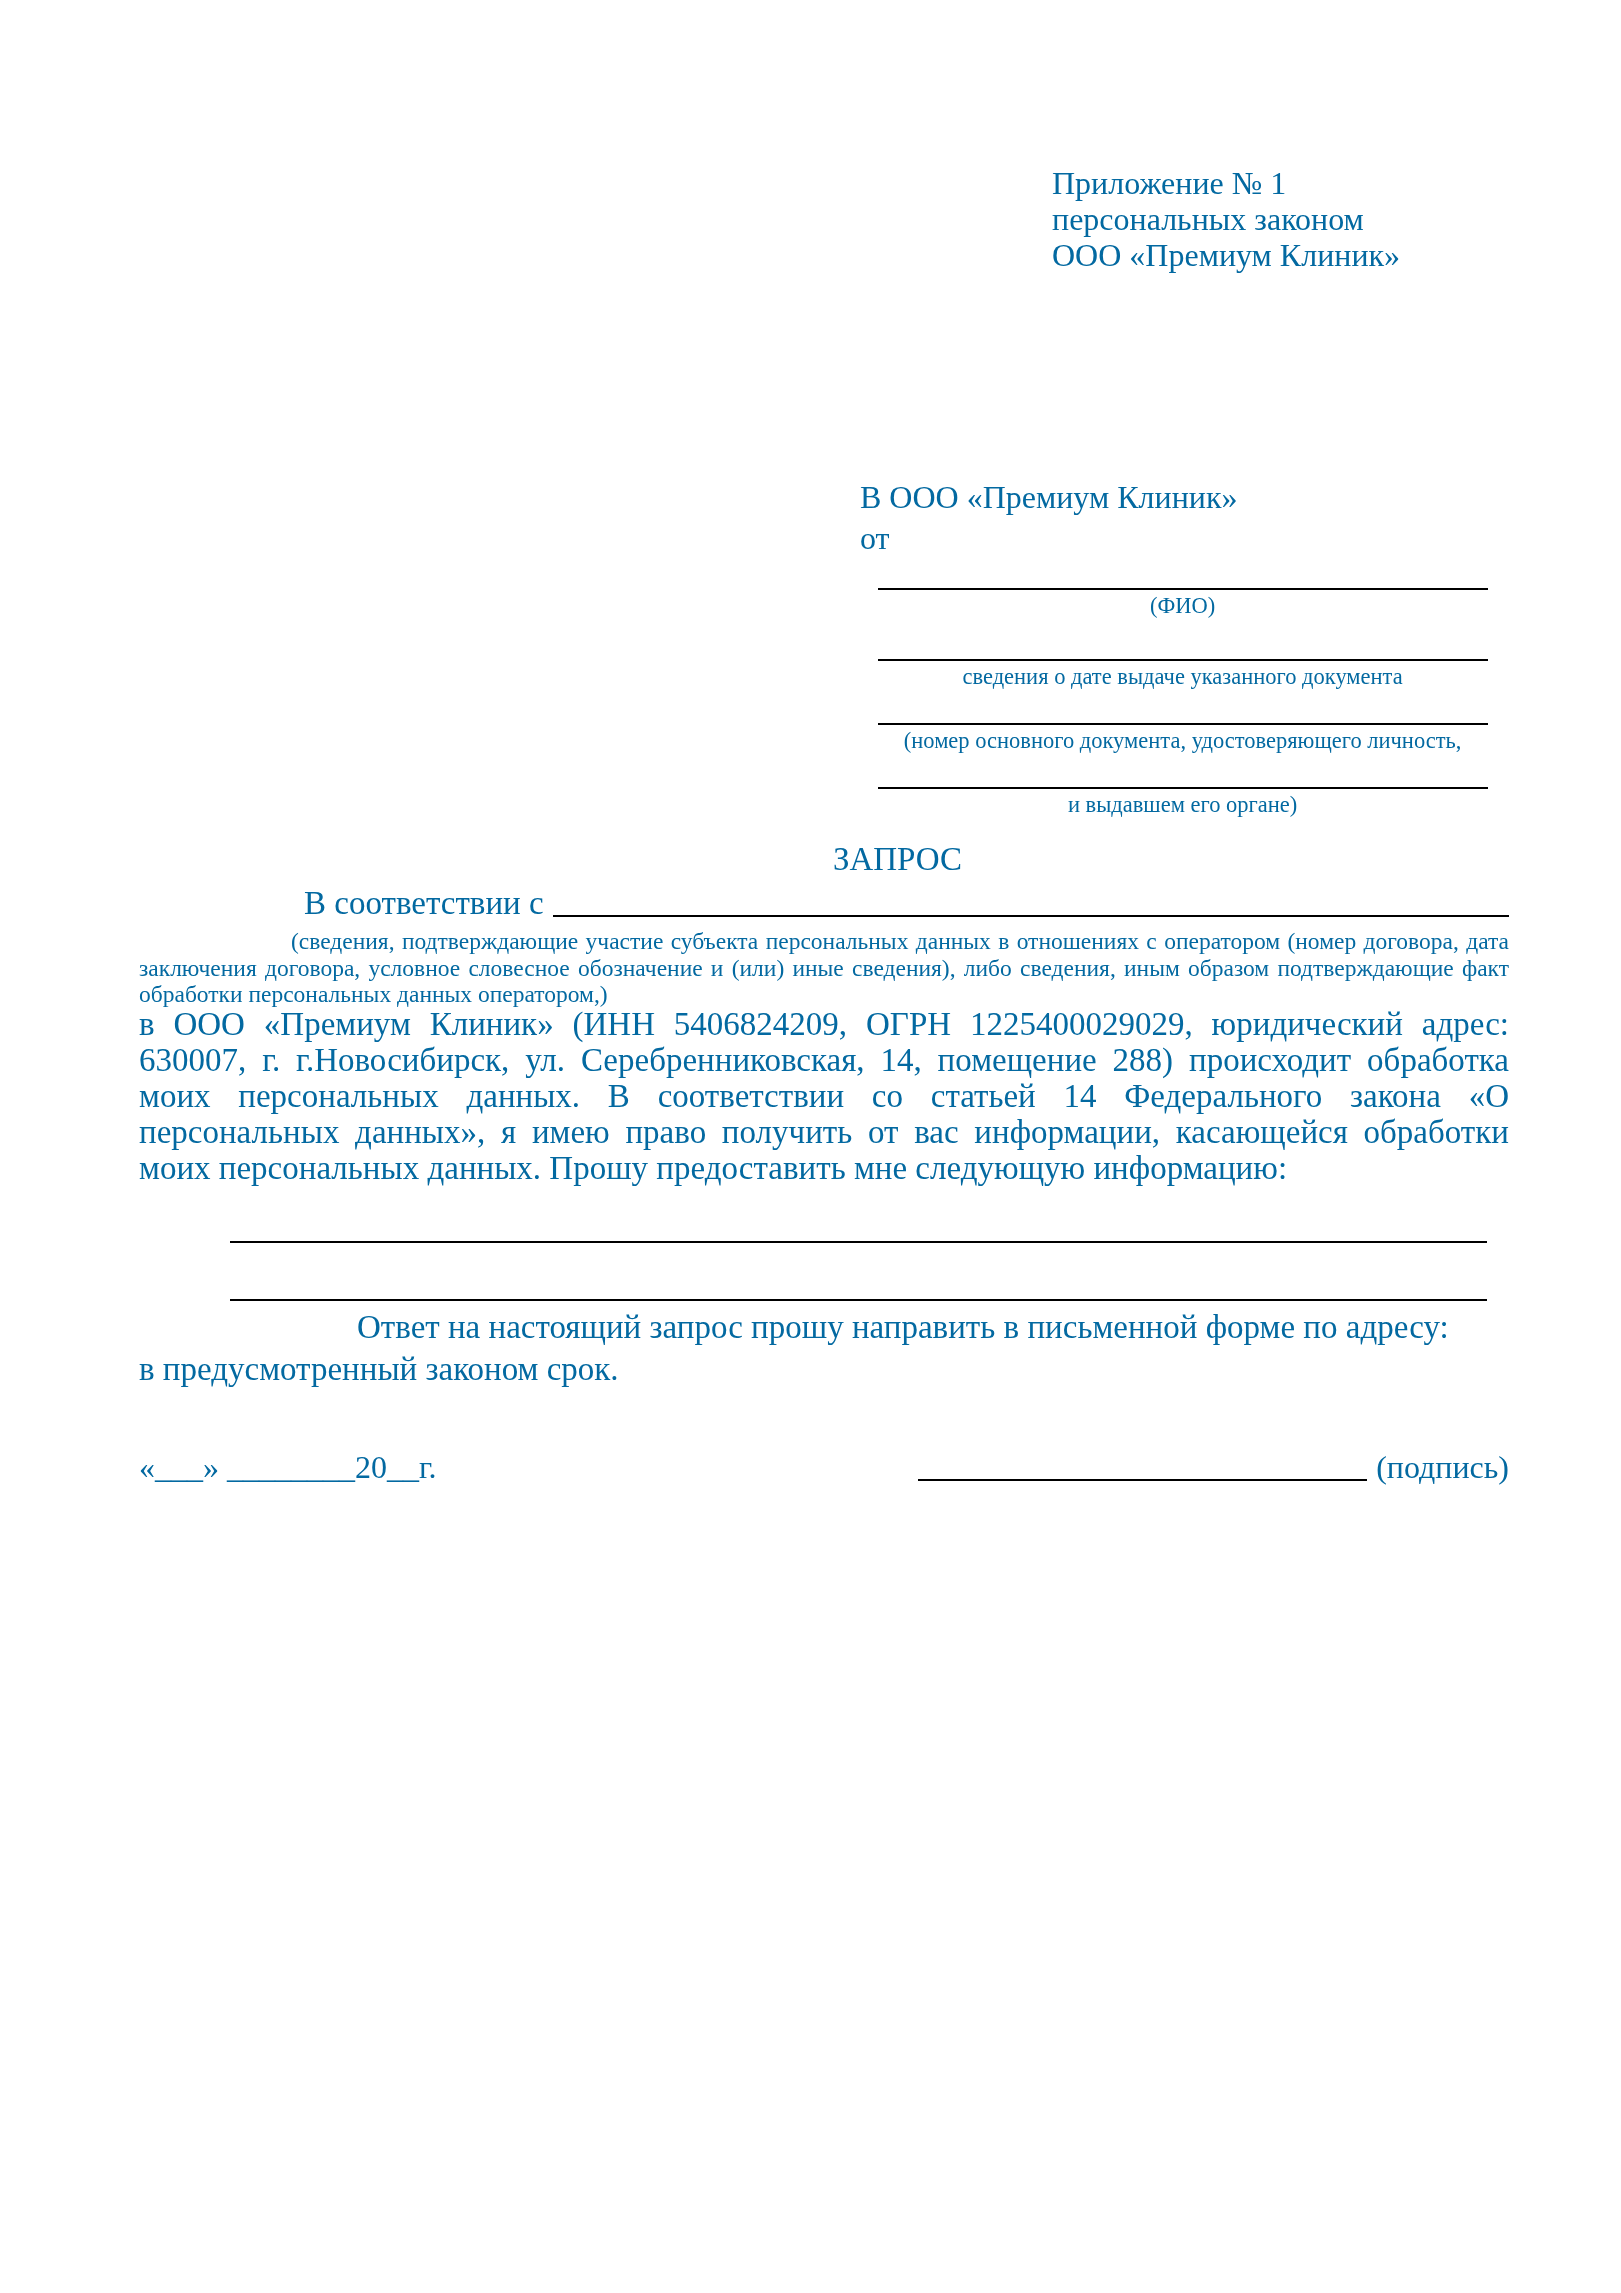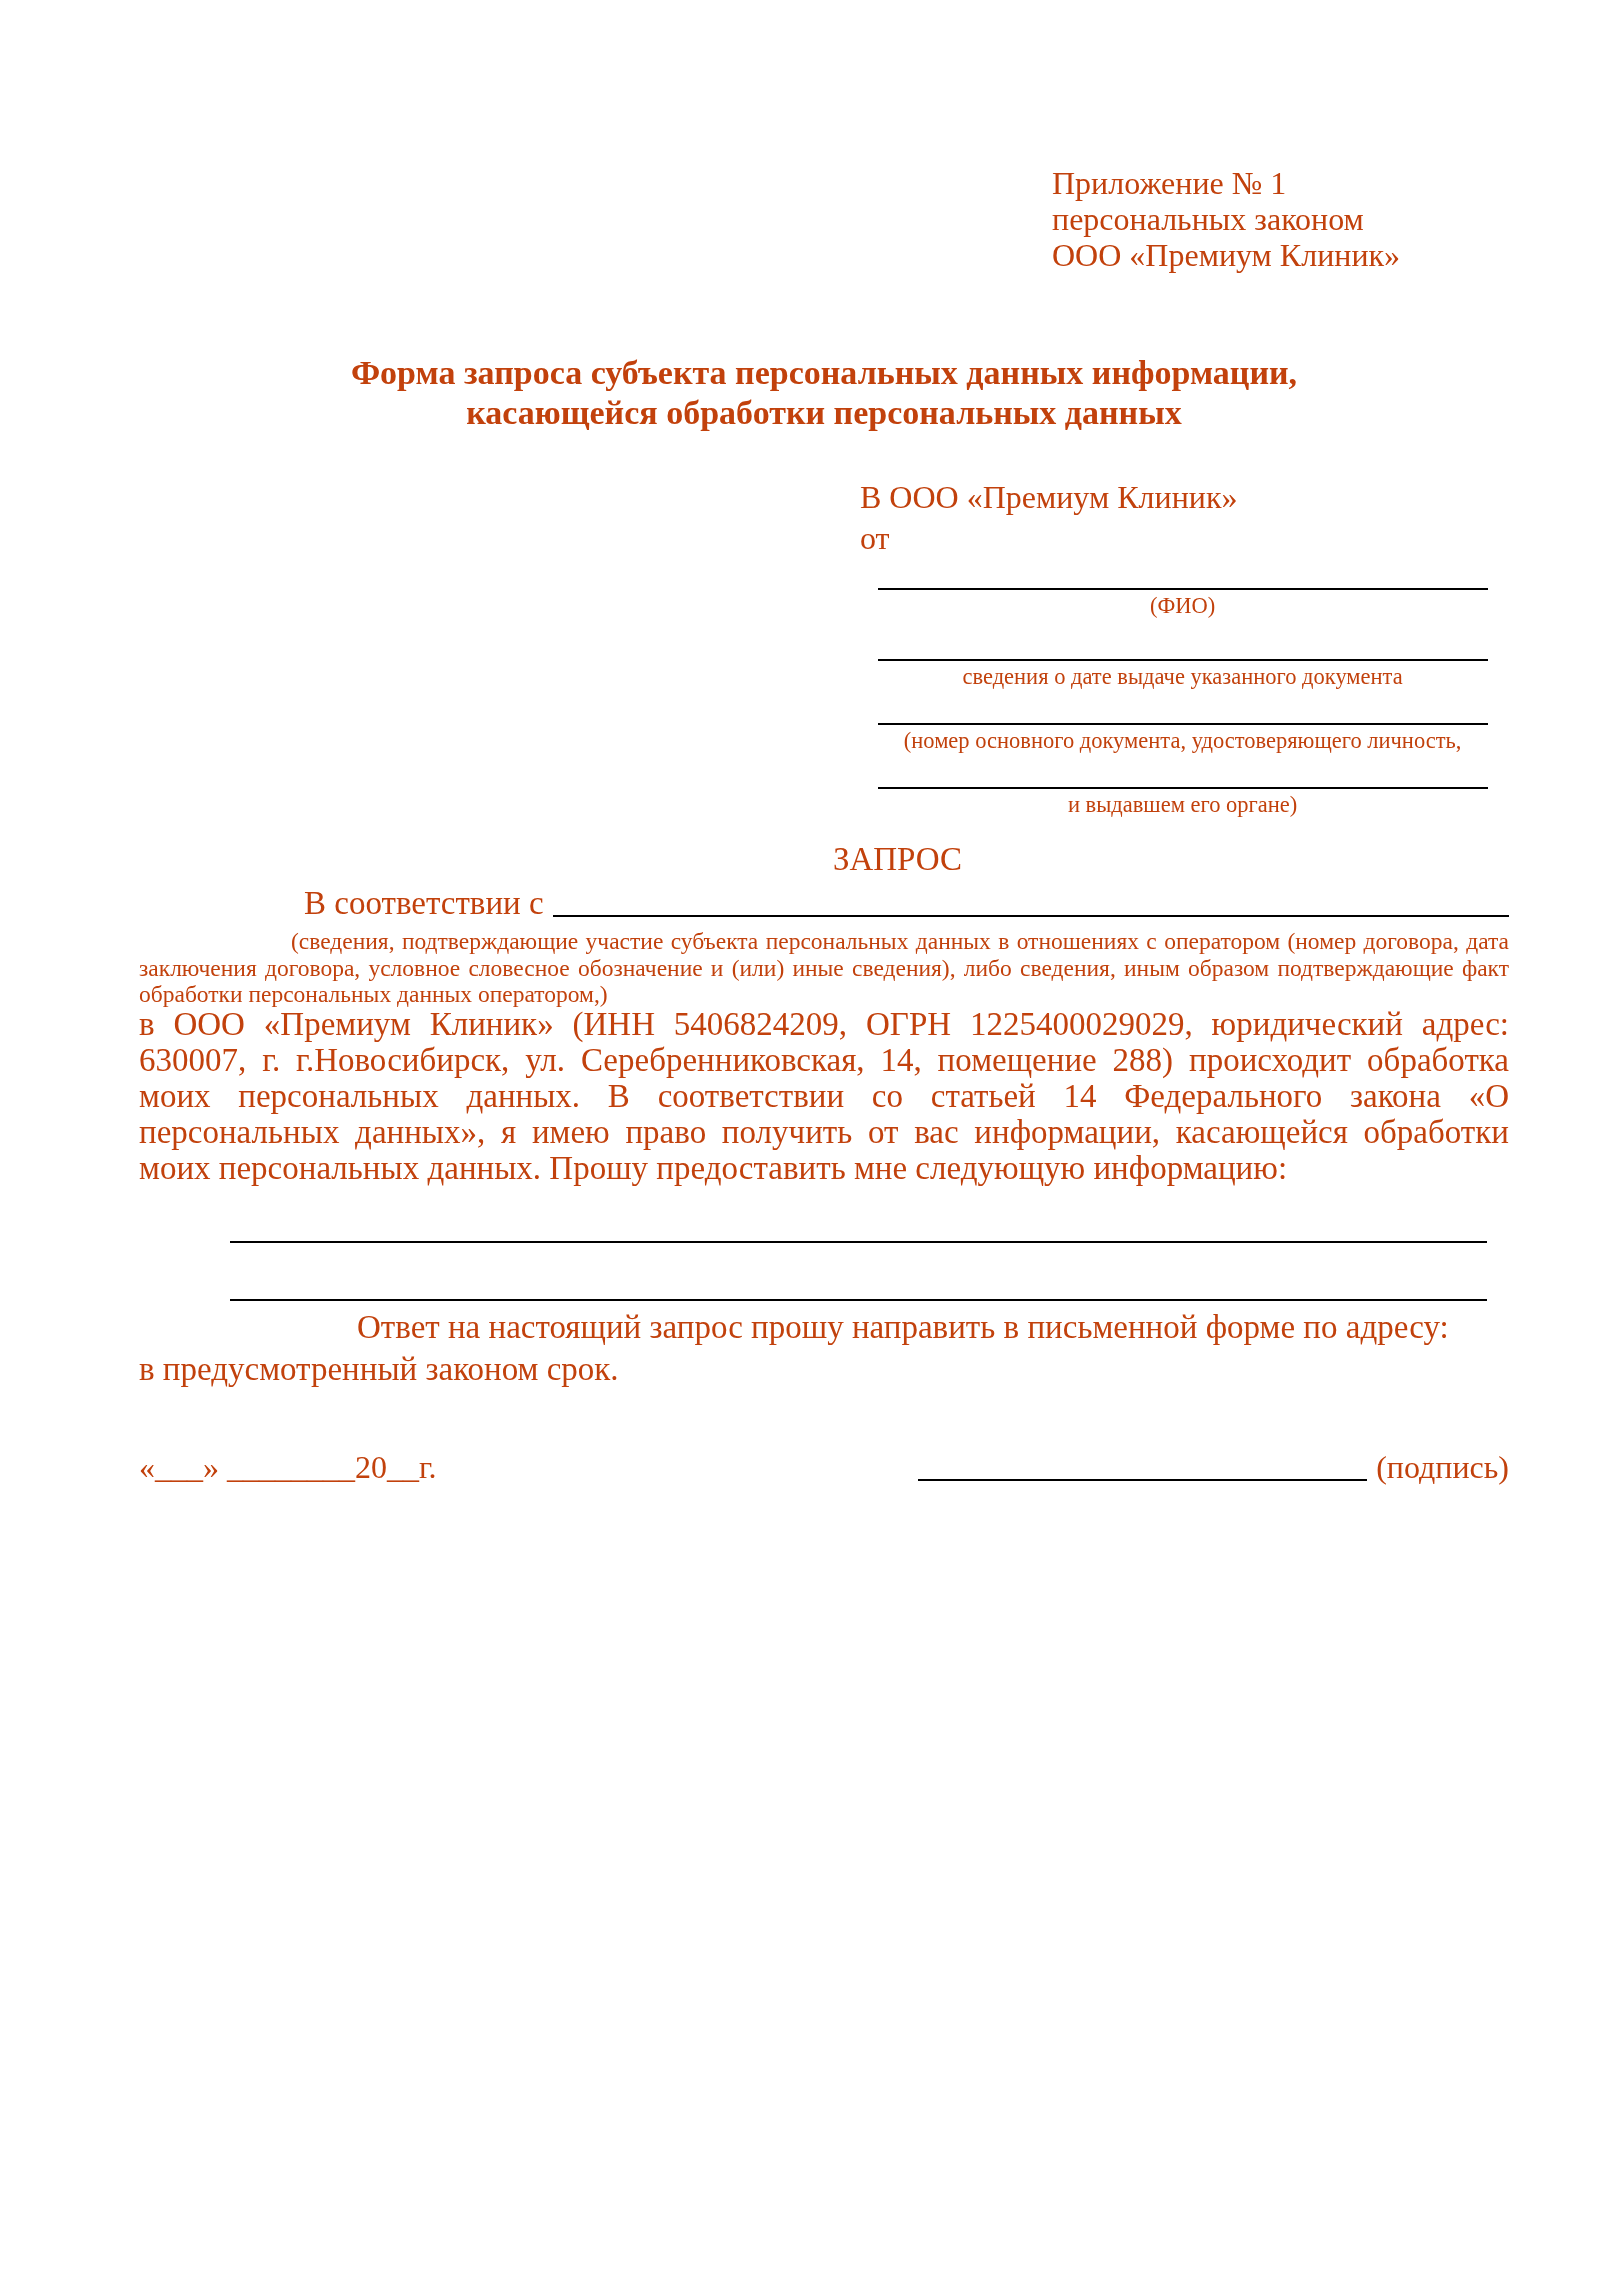--- a/index.html
+++ b/index.html
@@ -3,21 +3,21 @@
 <meta charset="utf-8">
 <style>
   * { margin: 0; padding: 0; box-sizing: border-box; }
   html, body { background: #ffffff; }
   body { width: 1621px; }
   .page {
     position: relative;
     width: 1621px;
     height: 2294px;
     background: #ffffff;
-    color: #c2410c;
+    color: #0369a1;
     font-family: "Liberation Serif", "DejaVu Serif", serif;
     font-size: 33px;
     overflow: hidden;
   }
 
   
   .header-block {
     position: absolute;
     left: 1052px; top: 165px;
     font-size: 32px;
@@ -168,24 +168,20 @@
 <body>
 
 <div class="page">
 
   <div class="header-block">
     <div>Приложение № 1</div>
     <div>персональных законом</div>
     <div>ООО «Премиум Клиник»</div>
   </div>
 
-  <div class="doc-title">
-    <div>Форма запроса субъекта персональных данных информации,</div>
-    <div>касающейся обработки персональных данных</div>
-  </div>
 
   <div class="addressee">
     <div>В ООО «Премиум Клиник»</div>
     <div class="from-label">от</div>
 
     <div class="field f1">
       <div class="field-line"></div>
       <div class="field-caption">(ФИО)</div>
     </div>
 

